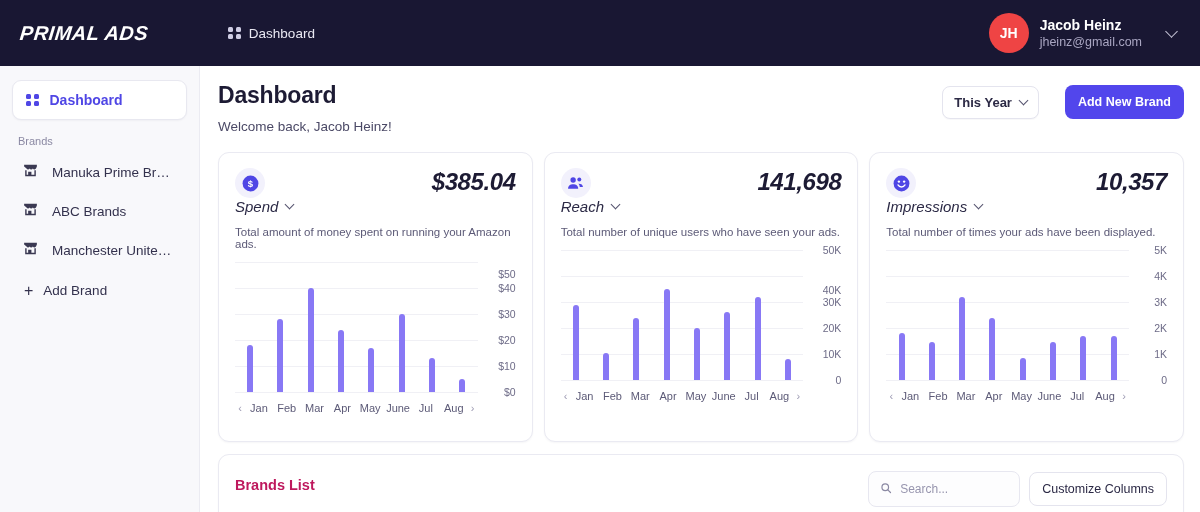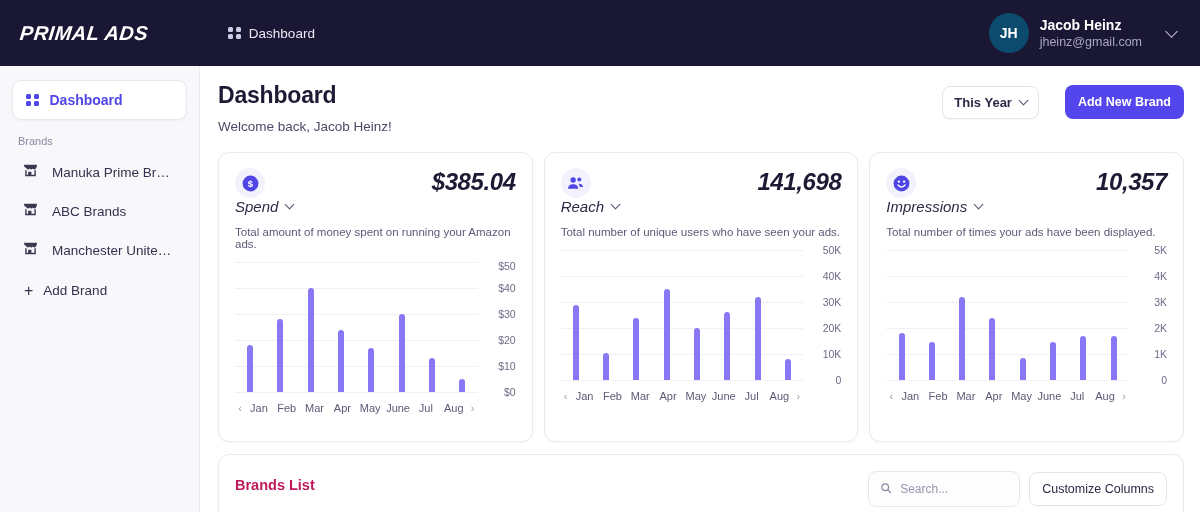--- a/index.html
+++ b/index.html
@@ -33,21 +33,21 @@
   .grid-icon { display: grid; grid-template-columns: 5px 5px; grid-template-rows: 5px 5px; gap: 2.5px; }
   .grid-icon i { background: #cfcde4; border-radius: 1.5px; display: block; }
   .grid-icon.accent i { background: #4f46e5; }
 
   .user-area {
     margin-left: auto; display: flex; align-items: center; gap: 11px;
     cursor: pointer; padding-right: 6px;
   }
   .avatar {
     width: 40px; height: 40px; border-radius: 50%;
-    background: #0c4a6e;
+    background: #ef4444;
     color: #ffffff; font-size: 14px; font-weight: 600;
     display: flex; align-items: center; justify-content: center;
   }
   .user-name { color: #ffffff; font-size: 14px; font-weight: 600; line-height: 17px; }
   .user-mail { color: #a9a6c2; font-size: 12.5px; line-height: 16px; }
   .chev-white {
     width: 9px; height: 9px; border-right: 1.6px solid #c9c7da; border-bottom: 1.6px solid #c9c7da;
     transform: rotate(45deg); margin-left: 14px; margin-top: -4px;
   }
 
@@ -322,21 +322,21 @@
                 </div>
                 <div class="barslot">
                   <div class="bar" title="Jul: 13" style="height: 33.8px;"></div>
                 </div>
                 <div class="barslot">
                   <div class="bar" title="Aug: 5" style="height: 13px;"></div>
                 </div>
               </div>
           </div>
           <div class="ytick-layer">
-              <div class="ytick" style="top: 4px;">$50</div>
+              <div class="ytick" style="top: 12px;">$50</div>
               <div class="ytick" style="top: 26px;">$40</div>
               <div class="ytick" style="top: 52px;">$30</div>
               <div class="ytick" style="top: 78px;">$20</div>
               <div class="ytick" style="top: 104px;">$10</div>
               <div class="ytick" style="top: 130px;">$0</div>
             </div>
           <div class="xaxis">
               <div class="arrow">‹</div>
               <div class="xslot">Jan</div>
               <div class="xslot">Feb</div>
@@ -400,21 +400,21 @@
                 <div class="barslot">
                   <div class="bar" title="Jul: 32000" style="height: 83.2px;"></div>
                 </div>
                 <div class="barslot">
                   <div class="bar" title="Aug: 8000" style="height: 20.8px;"></div>
                 </div>
               </div>
           </div>
           <div class="ytick-layer">
               <div class="ytick" style="top: 0px;">50K</div>
-              <div class="ytick" style="top: 26px;">40K</div>
+              <div class="ytick" style="top: 40px;">40K</div>
               <div class="ytick" style="top: 52px;">30K</div>
               <div class="ytick" style="top: 78px;">20K</div>
               <div class="ytick" style="top: 104px;">10K</div>
               <div class="ytick" style="top: 130px;">0</div>
             </div>
           <div class="xaxis">
               <div class="arrow">‹</div>
               <div class="xslot">Jan</div>
               <div class="xslot">Feb</div>
               <div class="xslot">Mar</div>

